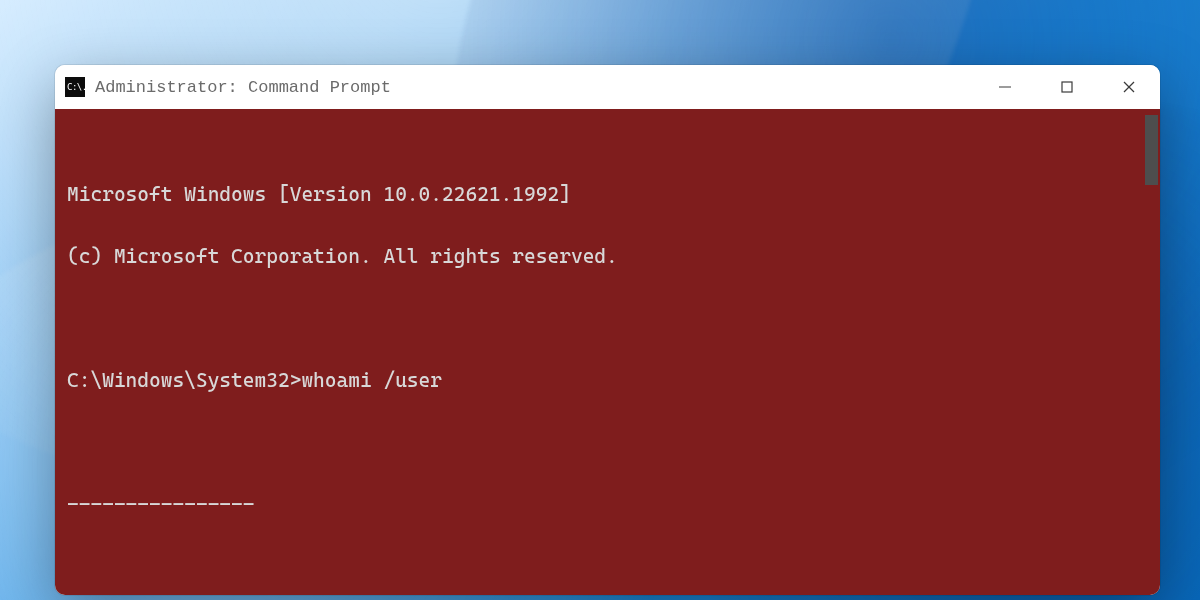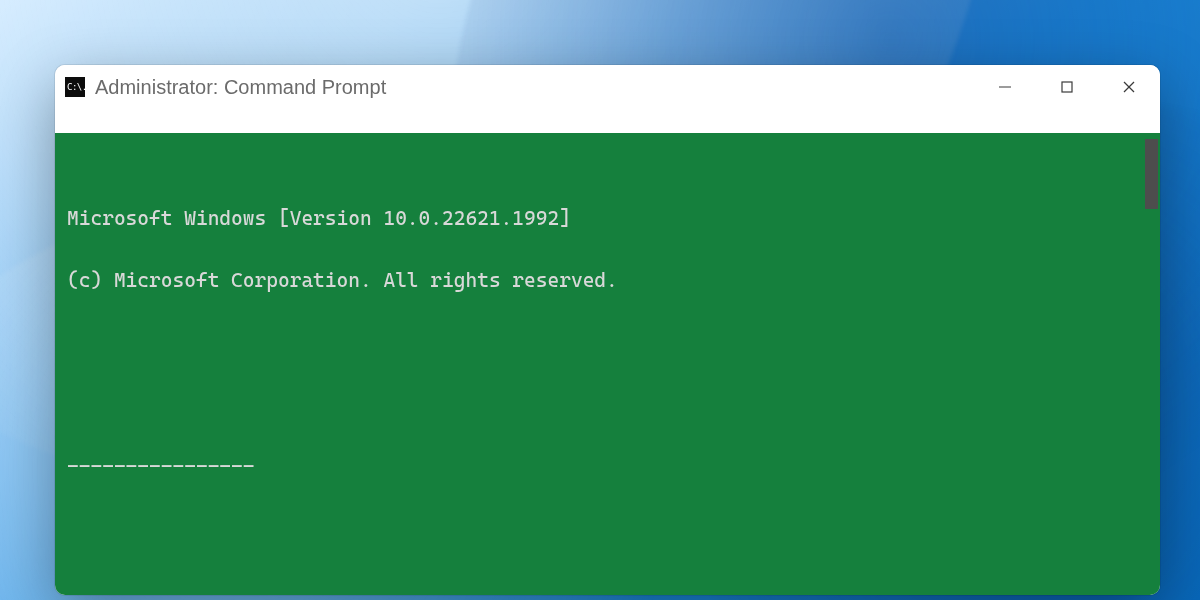--- a/index.html
+++ b/index.html
@@ -56,21 +56,22 @@
   }
   .app-icon span {
     color: #fff;
     font-family: Consolas, monospace;
     font-size: 9px;
     letter-spacing: -0.5px;
     line-height: 1;
   }
   .title-text {
     color: #6b6b6b;
-    font-size: 20px;
+    font-size: 17px;
+    font-family: Liberation Mono, monospace;
   }
   .win-controls {
     position: absolute;
     right: 0;
     top: 0;
     height: 44px;
     display: flex;
   }
   .win-btn {
     width: 62px;
@@ -78,30 +79,29 @@
     display: flex;
     align-items: center;
     justify-content: center;
     color: #3b3b3b;
     cursor: default;
   }
   .win-btn svg { display: block; }
 
   .terminal {
     flex: 1 1 auto;
-    background: #15803d;
+    background: #7f1d1d;
     color: #d8d8d8;
     font-family: Consolas, "Cascadia Mono", monospace;
     font-size: 20px;
     line-height: 1.55;
     padding: 8px 12px 12px 12px;
     white-space: pre;
     position: relative;
     overflow: hidden;
-    margin-top: 24px;
   }
   .terminal .row { white-space: pre; }
   .scroll-thumb {
     position: absolute;
     right: 2px;
     top: 6px;
     width: 13px;
     height: 70px;
     background: #4d4d4d;
     border-radius: 0;
@@ -139,20 +139,21 @@
           </svg>
       </div>
     </div>
   </div>
 
   <div class="terminal">
     <div class="scroll-thumb"></div>
 <div class="row">Microsoft Windows [Version 10.0.22621.1992]</div>
 <div class="row">(c) Microsoft Corporation. All rights reserved.</div>
 <div class="row"> </div>
+<div class="row"><span>C:\Windows\System32&gt;</span><span>whoami /user</span></div>
 <div class="row"> </div>
 <div class="row">----------------</div>
 
 
 
 
 
 
   </div>
 </div>

